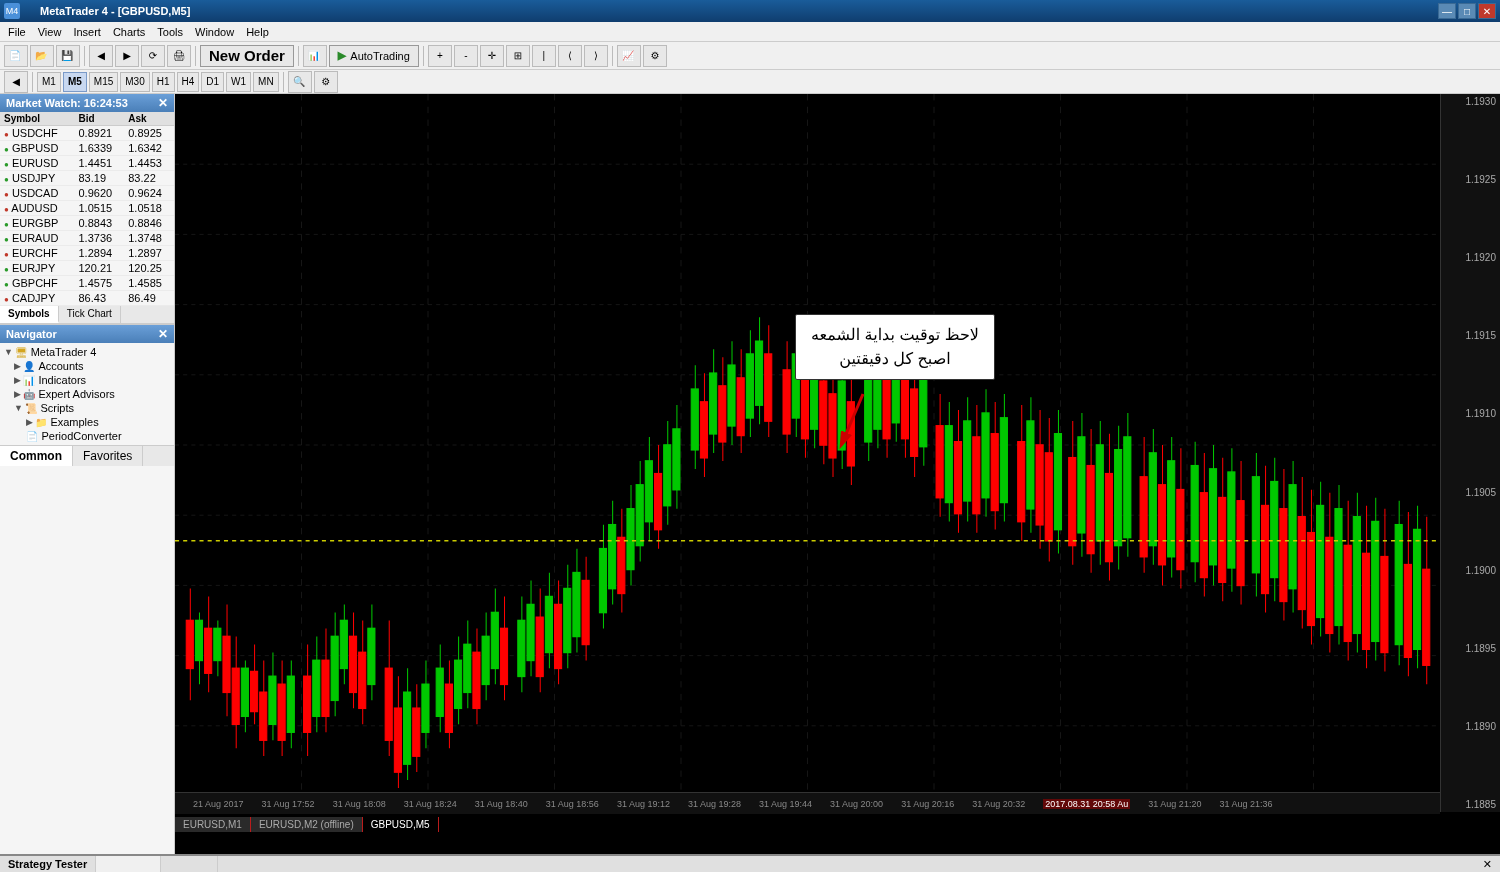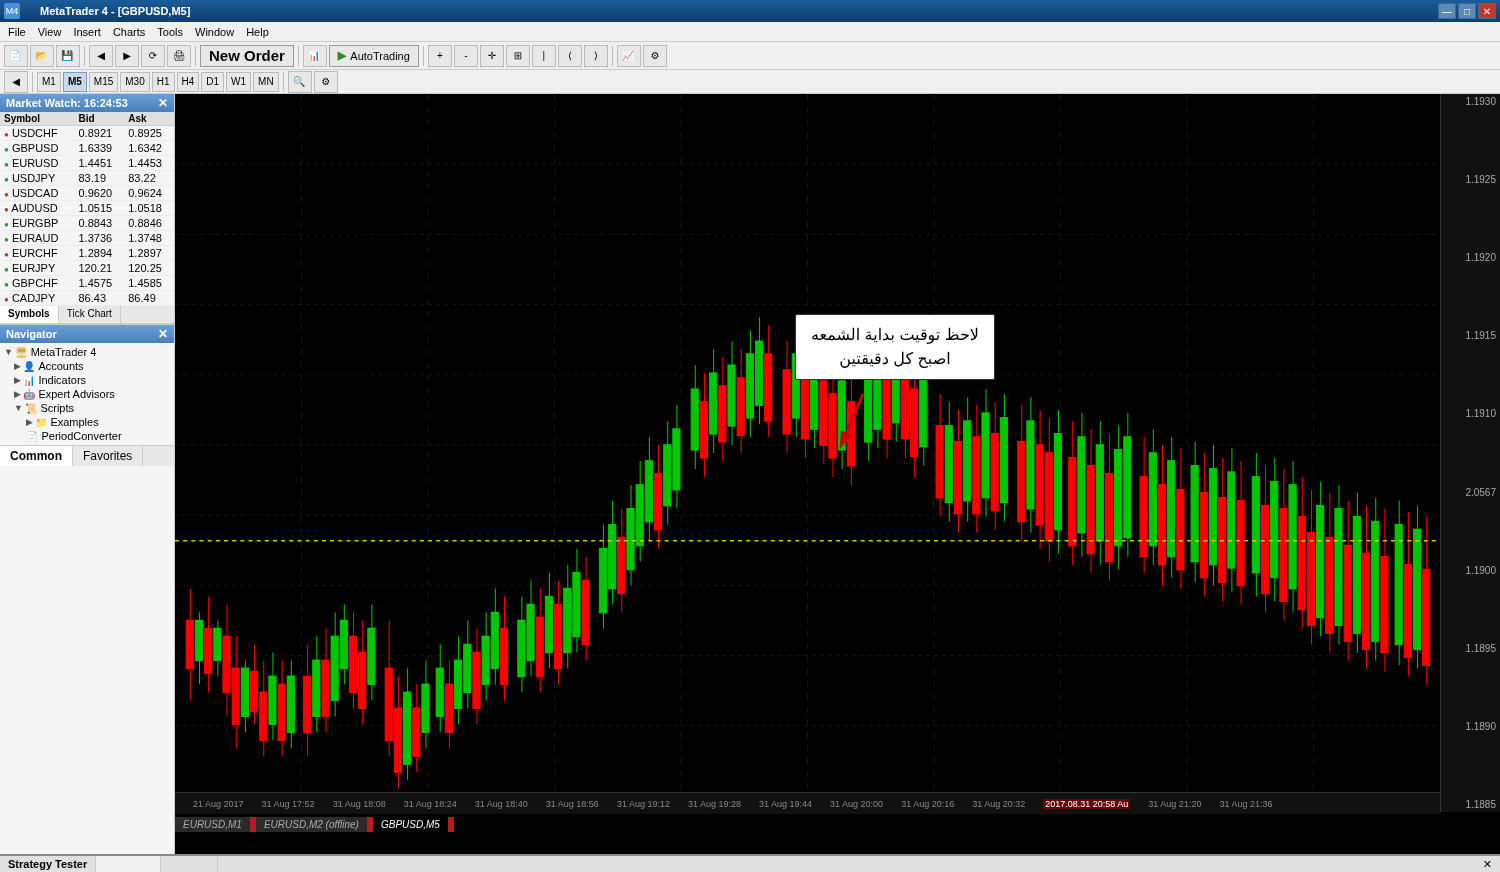--- a/index.html
+++ b/index.html
@@ -218,22 +218,21 @@
       bottom: 0;
       left: 0;
       display: flex;
       background: #2a2a2a;
     }
     .chart-tab {
       padding: 2px 8px;
       font-size: 10px;
       color: #aaa;
       cursor: pointer;
-      border-right: 6px solid #b91c1c;
-      font-style: italic;
+      border-right: 1px solid #b91c1c;
     }
     .chart-tab.active {
       background: #000;
       color: #fff;
     }
 
     
     .price-scale {
       position: absolute;
       right: 0;
@@ -1086,21 +1085,21 @@
 
         <line class="price-line" x1="0" y1="280" x2="1240" y2="280"></line>
       </svg>
 
       <div class="price-scale">
         <div class="price-label">1.1930</div>
         <div class="price-label">1.1925</div>
         <div class="price-label">1.1920</div>
         <div class="price-label">1.1915</div>
         <div class="price-label">1.1910</div>
-        <div class="price-label">2.0567</div>
+        <div class="price-label">1.1905</div>
         <div class="price-label">1.1900</div>
         <div class="price-label">1.1895</div>
         <div class="price-label">1.1890</div>
         <div class="price-label">1.1885</div>
       </div>
 
       <div class="time-scale">
         <span class="time-label">21 Aug 2017</span>
         <span class="time-label">31 Aug 17:52</span>
         <span class="time-label">31 Aug 18:08</span>

